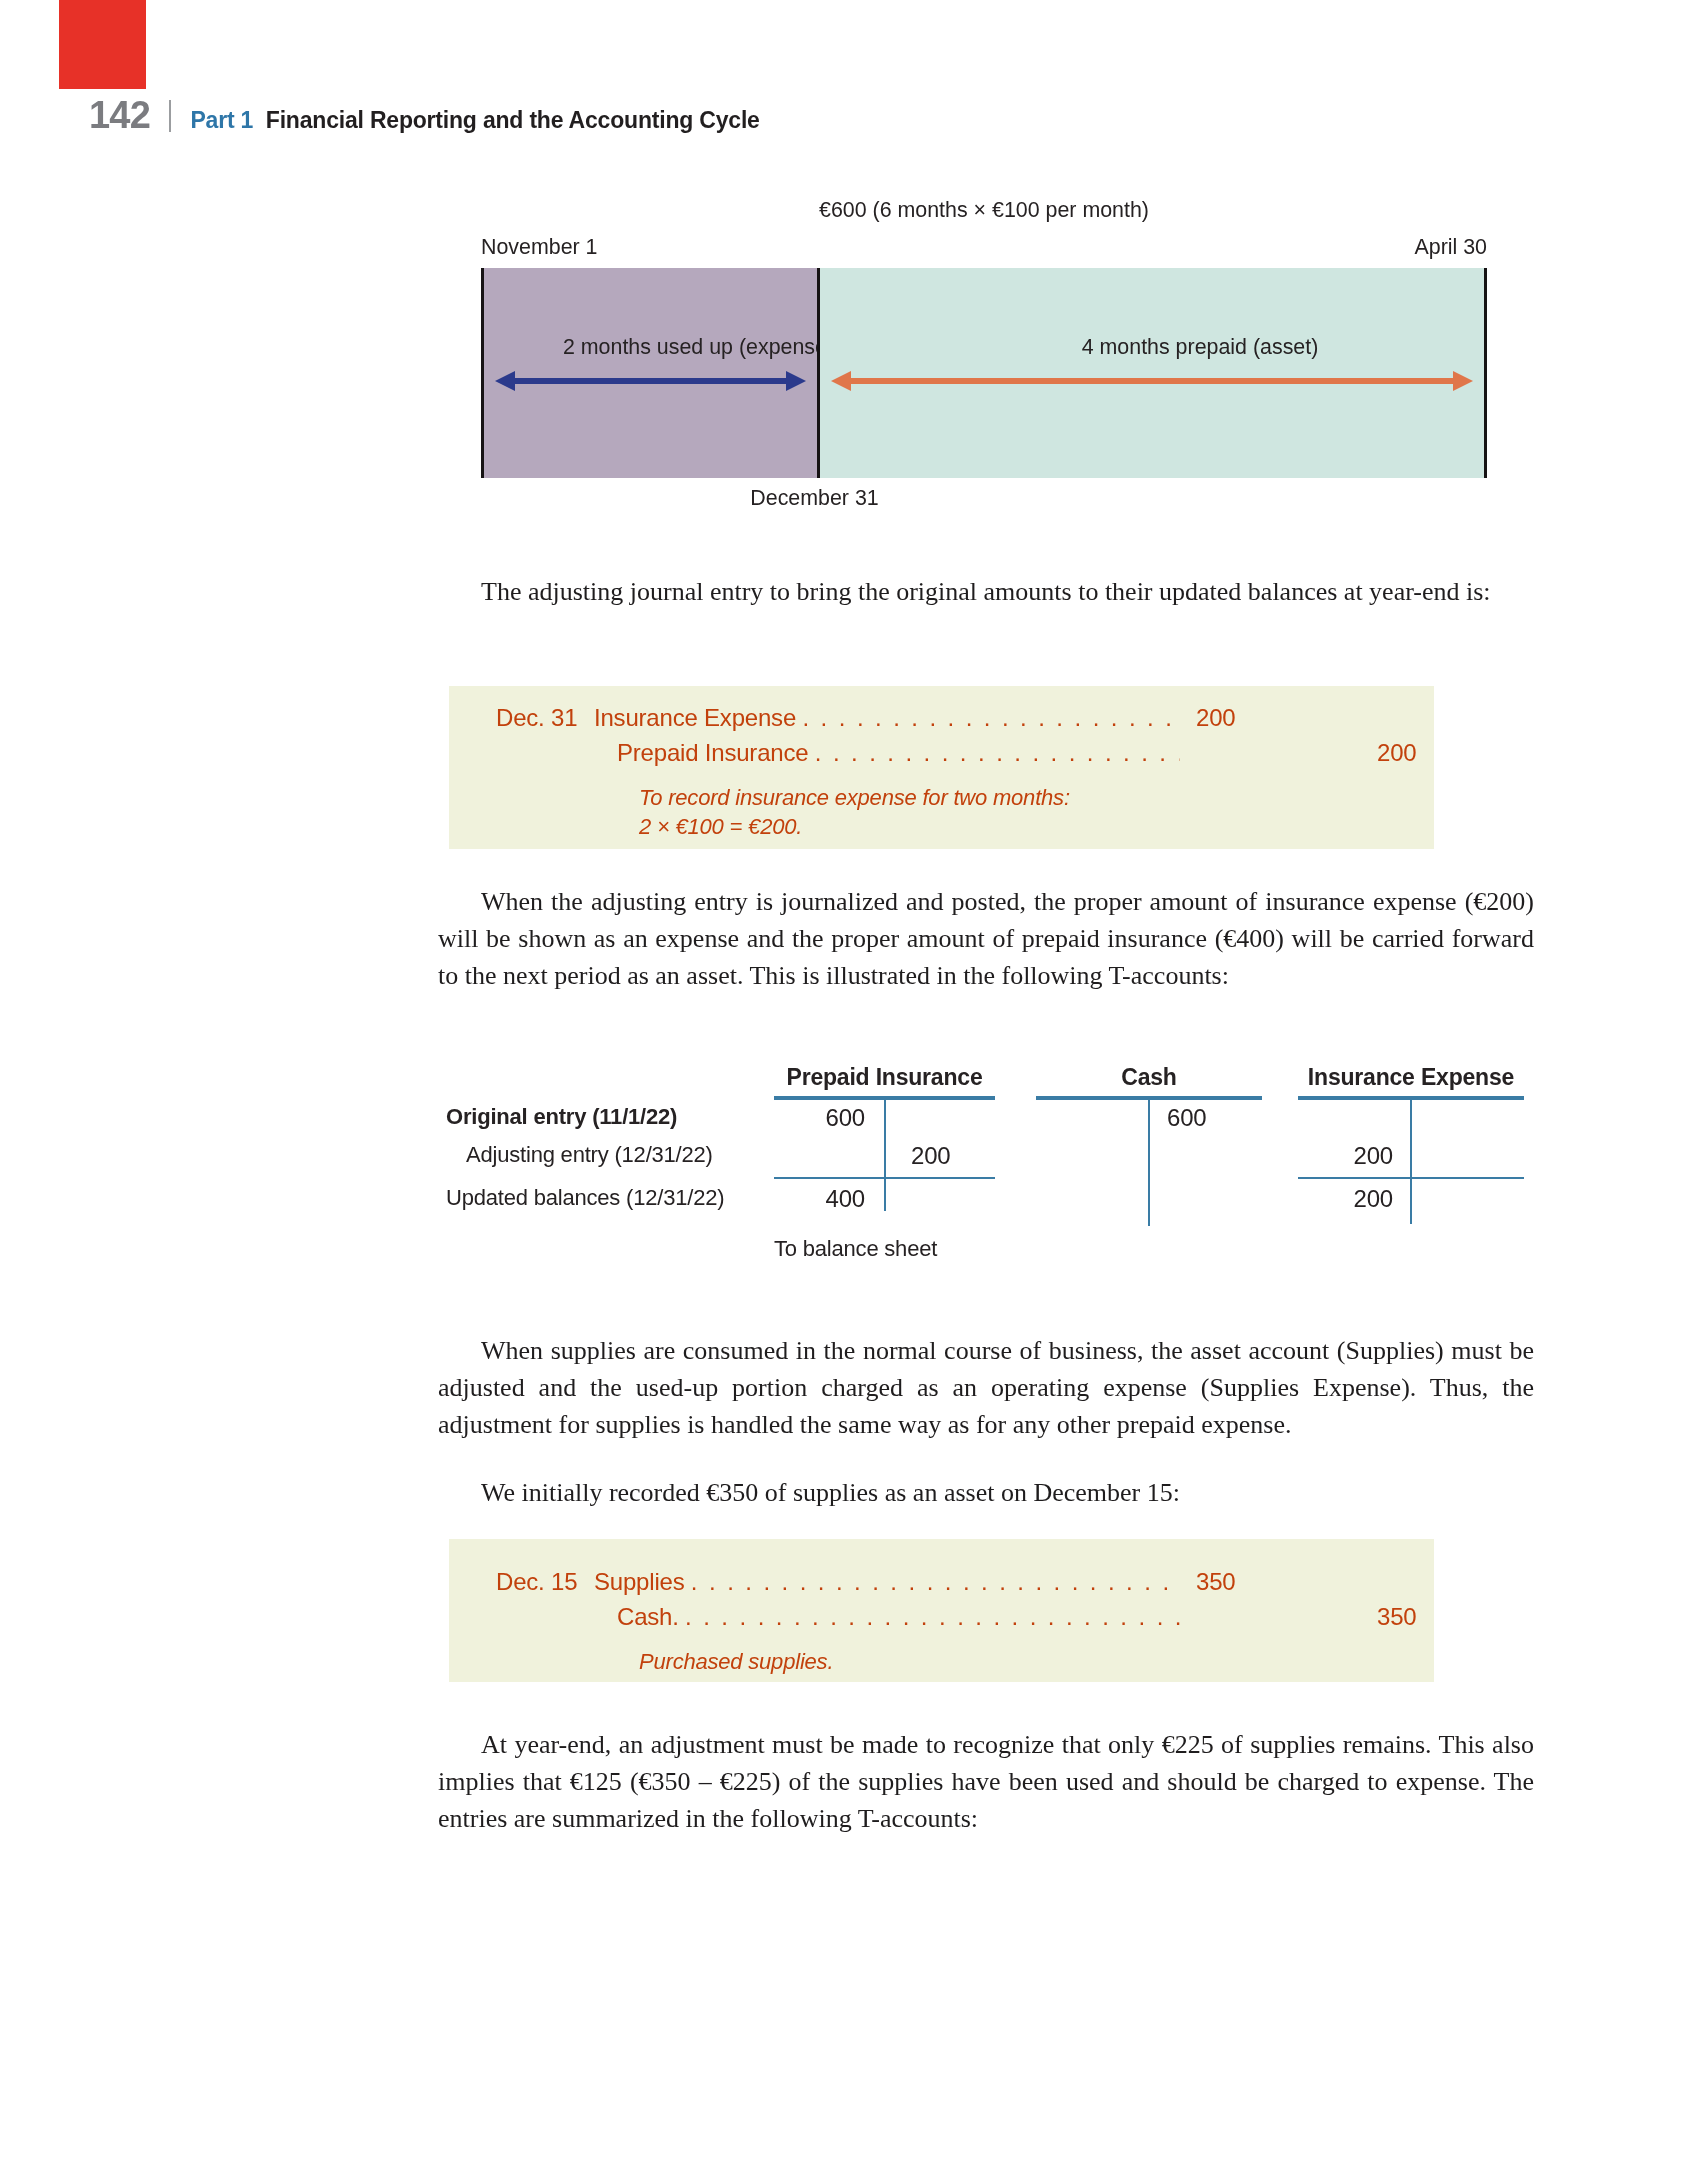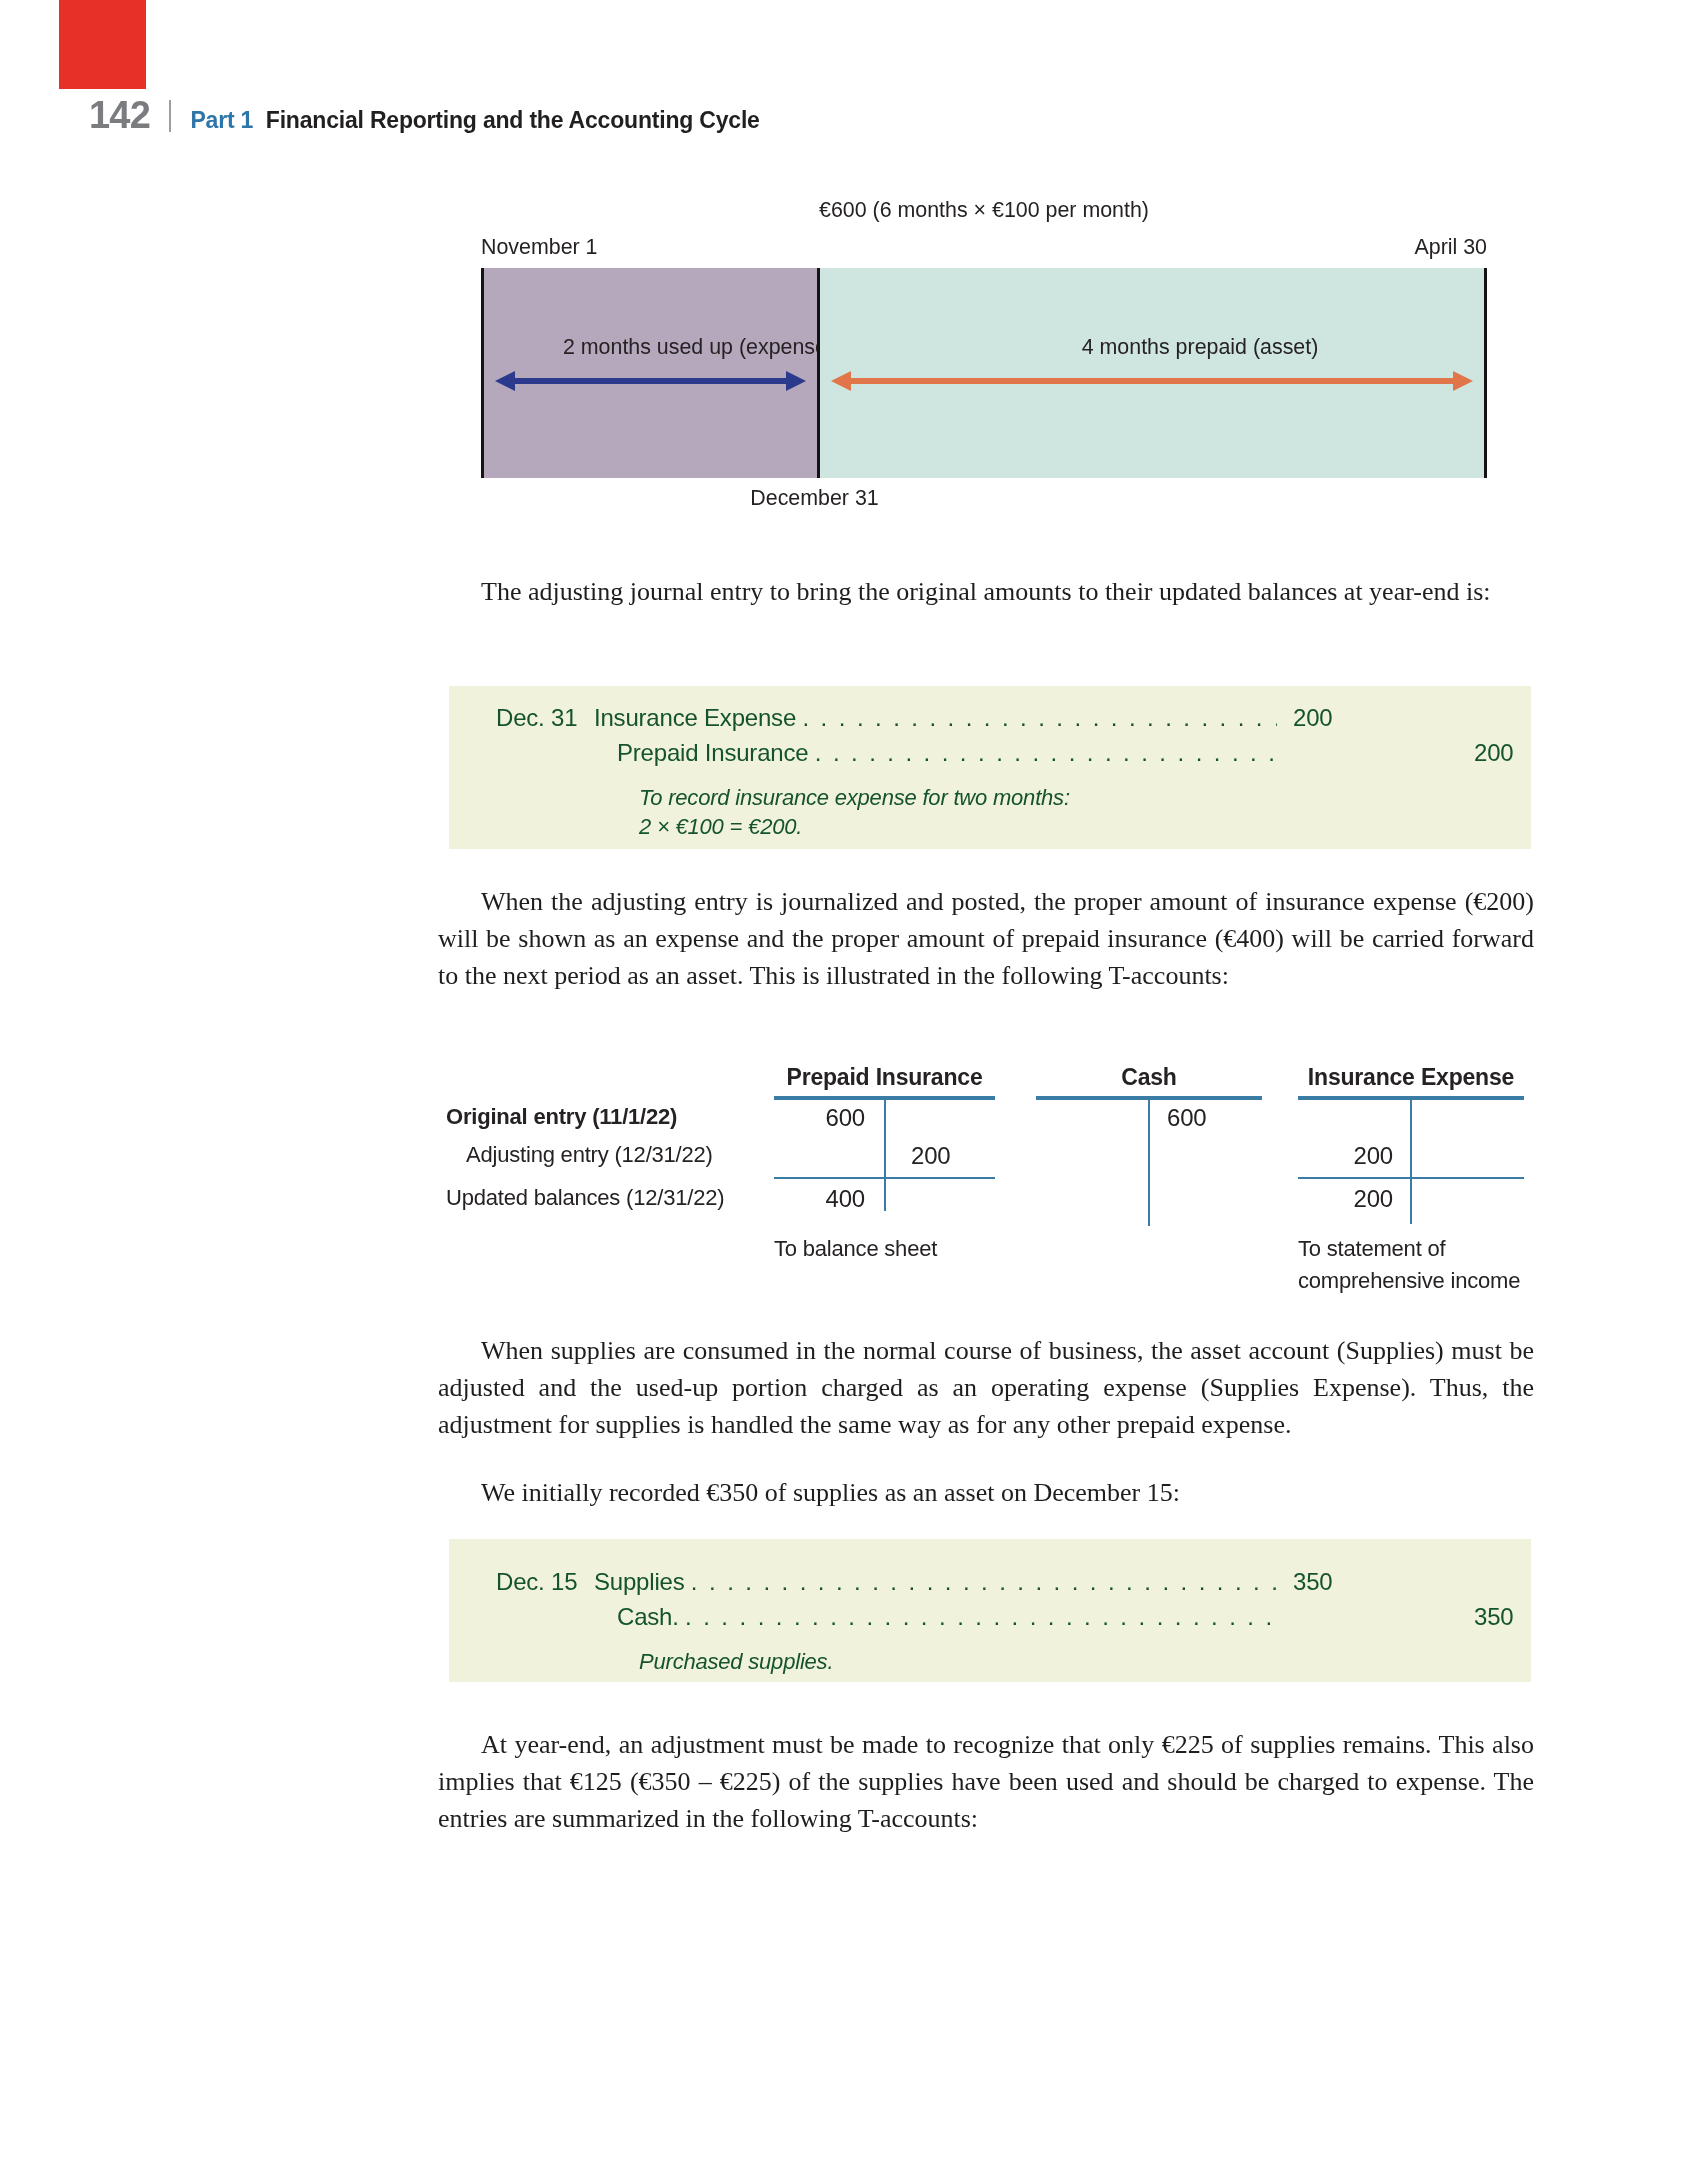--- a/index.html
+++ b/index.html
@@ -31,22 +31,22 @@
   .dg-mid{position:absolute;left:481px;width:667px;top:486px;text-align:center;font-size:21.4px;color:#262223;}
   
   .body{position:absolute;left:438px;width:1096px;margin:0;font-family:"Liberation Serif",serif;
         font-size:26px;line-height:37px;text-align:justify;text-indent:43px;color:#1f1d1e;}
   .p1{top:573px;}
   .p2{top:883px;}
   .p3{top:1332px;}
   .p4{top:1474px;}
   .p5{top:1726px;}
   
-  .jbox{position:absolute;left:449px;width:1082px;box-sizing:border-box;padding:14.3px 17.5px 0 47px;
-        font-size:24px;letter-spacing:-0.2px;color:#14532d;}
+  .jbox{position:absolute;left:449px;width:985px;box-sizing:border-box;padding:14.3px 17.5px 0 47px;
+        font-size:24px;letter-spacing:-0.2px;color:#c2410c;}
   .jbox1{top:686px;height:163px;}
   .jbox2{top:1539px;height:143px;padding-top:25px;}
   .je-row{display:flex;align-items:baseline;height:35px;line-height:35px;}
   .je-date{width:98px;flex:0 0 auto;}
   .je-acct{flex:0 0 auto;white-space:nowrap;}
   .je-acct.ind{margin-left:23px;}
   .je-dots{flex:1 1 auto;overflow:hidden;white-space:nowrap;margin:0 6.4px;letter-spacing:2.4px;}
   .je-debit{flex:0 0 auto;width:151px;box-sizing:border-box;padding-left:9.5px;text-align:left;}
   .je-credit{flex:0 0 auto;width:79px;text-align:right;}
   .je-note{margin-left:143px;font-style:italic;font-size:22px;line-height:29px;}
@@ -157,21 +157,20 @@
     <div class="ta-amt a0r1c">200</div>
     <div class="ta-amt a0r2d">400</div>
     <div class="ta-amt a1r0c">600</div>
     <div class="ta-amt a2r1d">200</div>
     <div class="ta-amt a2r2d">200</div>
 
     <div class="ta-balrule b0"></div>
     <div class="ta-balrule b2"></div>
 
     <div class="ta-footer f0">To balance sheet</div>
-    <div class="ta-footer f2">To statement of comprehensive income</div>
   </section>
 
   <p class="body p3">When supplies are consumed in the normal course of business, the asset account (Supplies) must be adjusted and the used-up portion charged as an operating expense (Supplies Expense). Thus, the adjustment for supplies is handled the same way as for any other prepaid expense.</p>
   <p class="body p4">We initially recorded €350 of supplies as an asset on December 15:</p>
 
   <section class="jbox jbox2" style="background-color: rgb(240, 242, 220);">
     <div class="je-row">
       <span class="je-date">Dec. 15</span>
       <span class="je-acct">Supplies</span>
       <span class="je-dots">. . . . . . . . . . . . . . . . . . . . . . . . . . . . . . . . . . . . . . . . . . . . . . . . . . . . . . . . . . . .</span>

